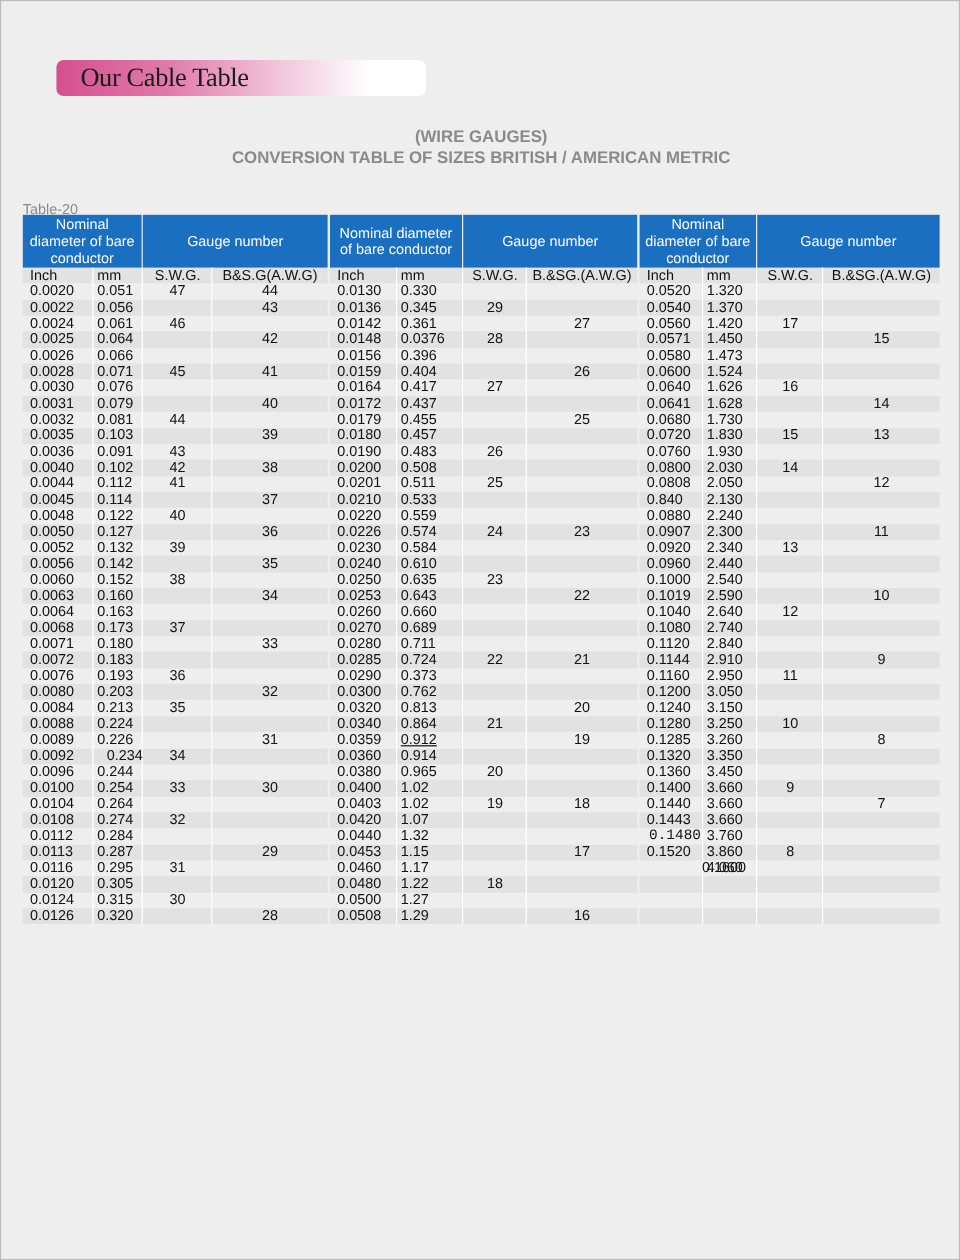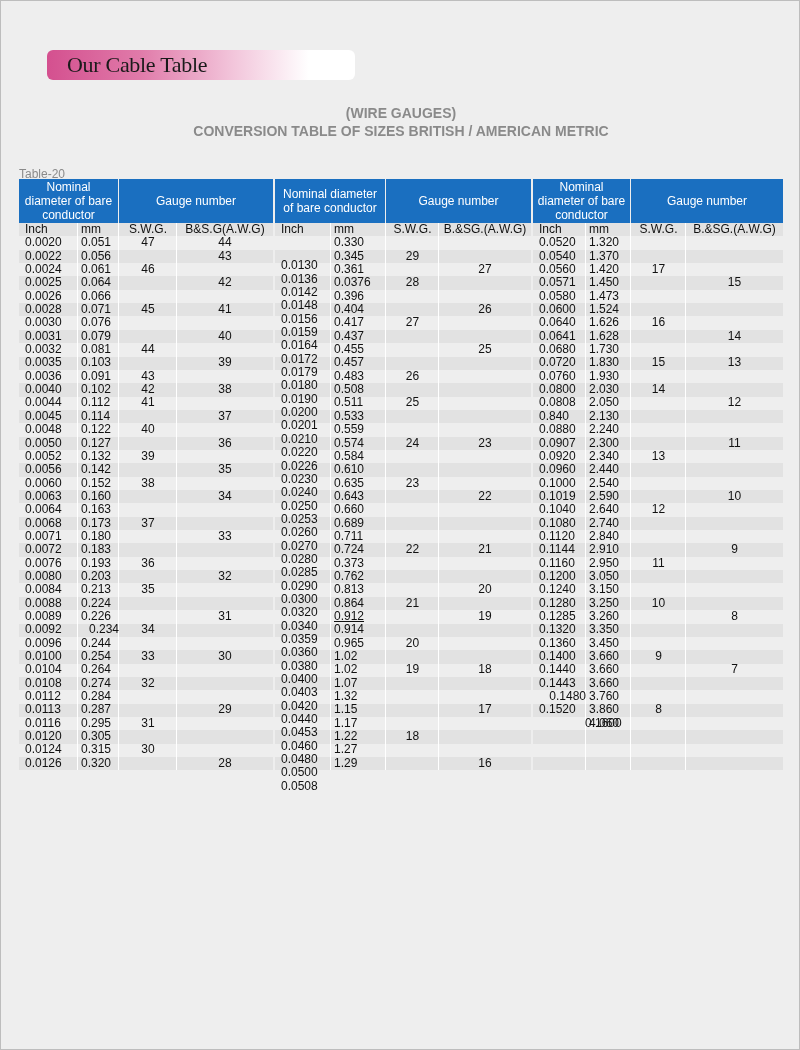--- a/index.html
+++ b/index.html
@@ -293,21 +293,21 @@
       <div class="stripe" style="top: 524.6px; width: 256px;"></div>
       <div class="stripe" style="top: 551.3px; width: 256px;"></div>
       <div class="stripe" style="top: 578px; width: 256px;"></div>
       <div class="hdr" style="left: 0px; width: 110px; padding: 0px 4px; box-sizing: border-box;">Nominal diameter of bare conductor</div>
       <div class="hdr" style="left: 111px; width: 145px;">Gauge number</div>
       <div class="vline" style="left: 55px; height: 547.35px;"></div>
       <div class="vline" style="left: 110px; height: 547.35px;"></div>
       <div class="vline" style="left: 163px; height: 547.35px;"></div>
       <div class="col" style="left: 0px; width: 56px;">
         <div class="cell" style="text-align: left; padding-left: 6px;">Inch</div>
-        <div class="cell" style="text-align: left; padding-left: 6px; margin-top: 23px;">0.0130</div>
+        <div class="cell" style="text-align: left; padding-left: 6px;">0.0130</div>
         <div class="cell" style="text-align: left; padding-left: 6px;">0.0136</div>
         <div class="cell" style="text-align: left; padding-left: 6px;">0.0142</div>
         <div class="cell" style="text-align: left; padding-left: 6px;">0.0148</div>
         <div class="cell" style="text-align: left; padding-left: 6px;">0.0156</div>
         <div class="cell" style="text-align: left; padding-left: 6px;">0.0159</div>
         <div class="cell" style="text-align: left; padding-left: 6px;">0.0164</div>
         <div class="cell" style="text-align: left; padding-left: 6px;">0.0172</div>
         <div class="cell" style="text-align: left; padding-left: 6px;">0.0179</div>
         <div class="cell" style="text-align: left; padding-left: 6px;">0.0180</div>
         <div class="cell" style="text-align: left; padding-left: 6px;">0.0190</div>
@@ -527,21 +527,21 @@
         <div class="cell" style="text-align: left; padding-left: 6px;">0.1160</div>
         <div class="cell" style="text-align: left; padding-left: 6px;">0.1200</div>
         <div class="cell" style="text-align: left; padding-left: 6px;">0.1240</div>
         <div class="cell" style="text-align: left; padding-left: 6px;">0.1280</div>
         <div class="cell" style="text-align: left; padding-left: 6px;">0.1285</div>
         <div class="cell" style="text-align: left; padding-left: 6px;">0.1320</div>
         <div class="cell" style="text-align: left; padding-left: 6px;">0.1360</div>
         <div class="cell" style="text-align: left; padding-left: 6px;">0.1400</div>
         <div class="cell" style="text-align: left; padding-left: 6px;">0.1440</div>
         <div class="cell" style="text-align: left; padding-left: 6px;">0.1443</div>
-        <div class="cell" style="text-align: right; padding-left: 6px;">0.1480</div>
+        <div class="cell" style="text-align: center; padding-left: 6px; font-family: Liberation Mono, monospace;">0.1480</div>
         <div class="cell" style="text-align: left; padding-left: 6px;">0.1520</div>
         <div class="cell" style="text-align: left; padding-left: 6px; margin-left: 46px;">0.1600</div>
         <div class="cell" style="text-align: left; padding-left: 6px;"></div>
         <div class="cell" style="text-align: left; padding-left: 6px;"></div>
         <div class="cell" style="text-align: left; padding-left: 6px;"></div>
       </div>
       <div class="col" style="left: 53px; width: 45px;">
         <div class="cell" style="text-align: left; padding-left: 3px;">mm</div>
         <div class="cell" style="text-align: left; padding-left: 3px;">1.320</div>
         <div class="cell" style="text-align: left; padding-left: 3px;">1.370</div>

